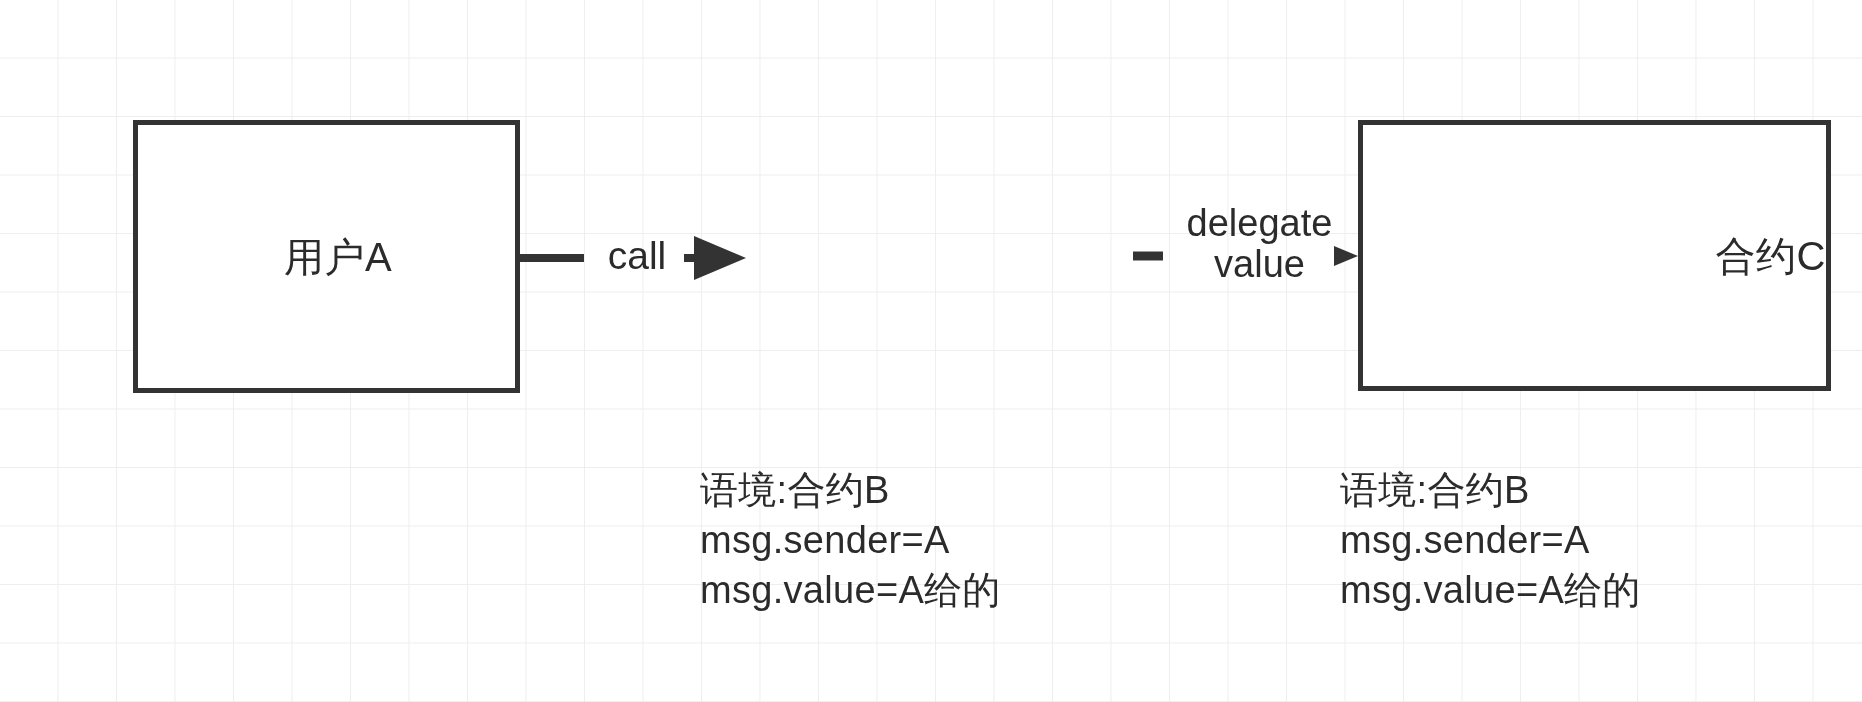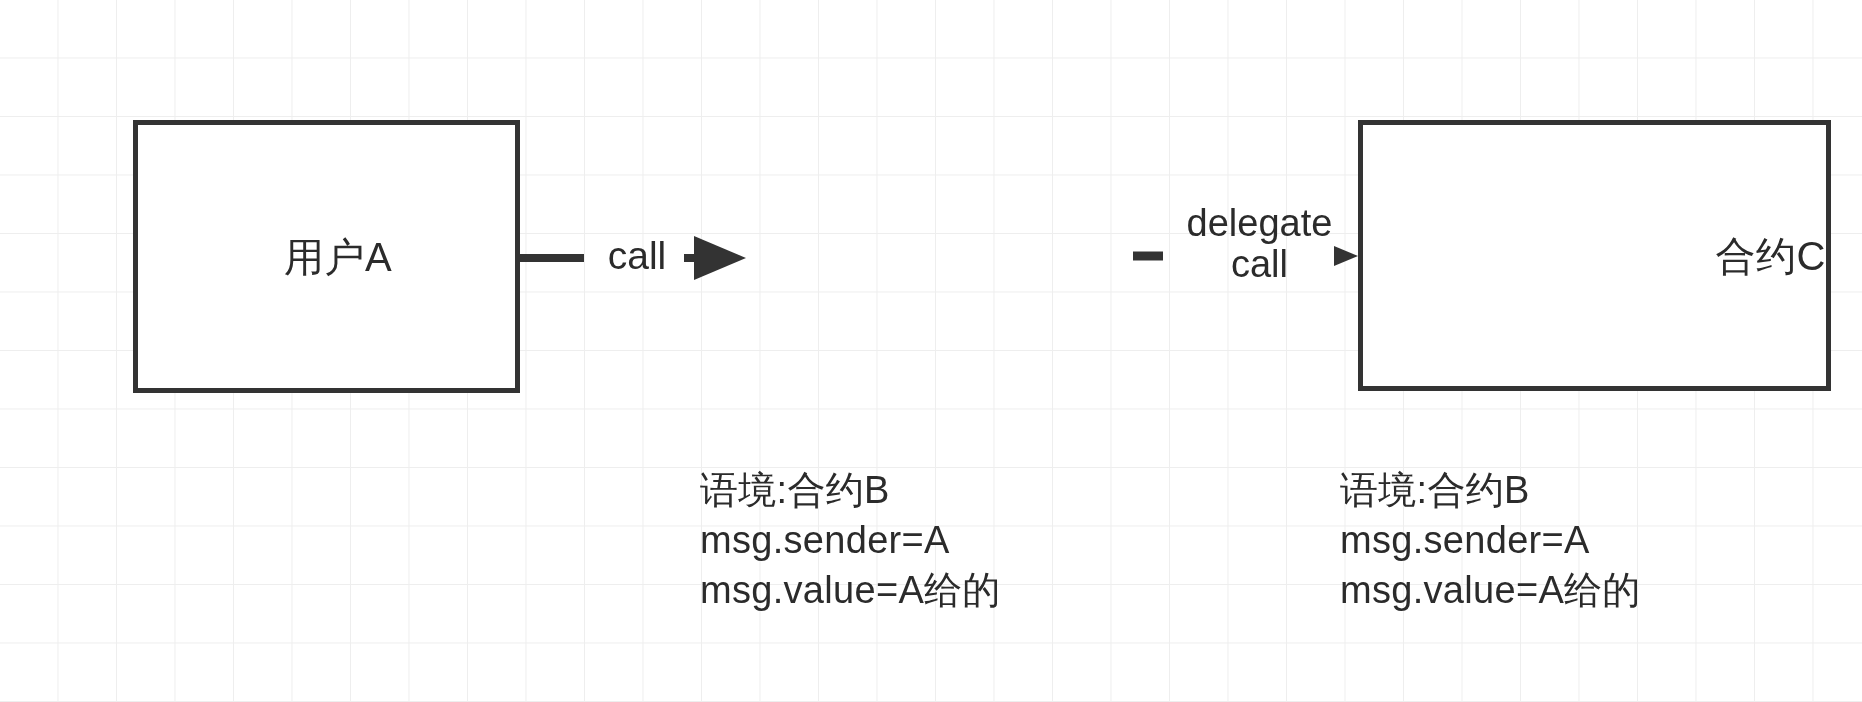--- a/index.html
+++ b/index.html
@@ -114,21 +114,21 @@
   </div>
 
 
   <div class="node" id="node-c">
     <span class="node-label">合约C</span>
   </div>
 
   <div class="edge-label" id="edge-label-call">call</div>
 
   <div class="edge-label" id="edge-label-delegatecall">delegate
-call</div>
+value</div>
 
   <div class="caption" id="caption-b">
     <span class="caption-line">语境:合约B</span>
     <span class="caption-line">msg.sender=A</span>
     <span class="caption-line">msg.value=A给的</span>
   </div>
 
   <div class="caption" id="caption-c">
     <span class="caption-line">语境:合约B</span>
     <span class="caption-line">msg.sender=A</span>

